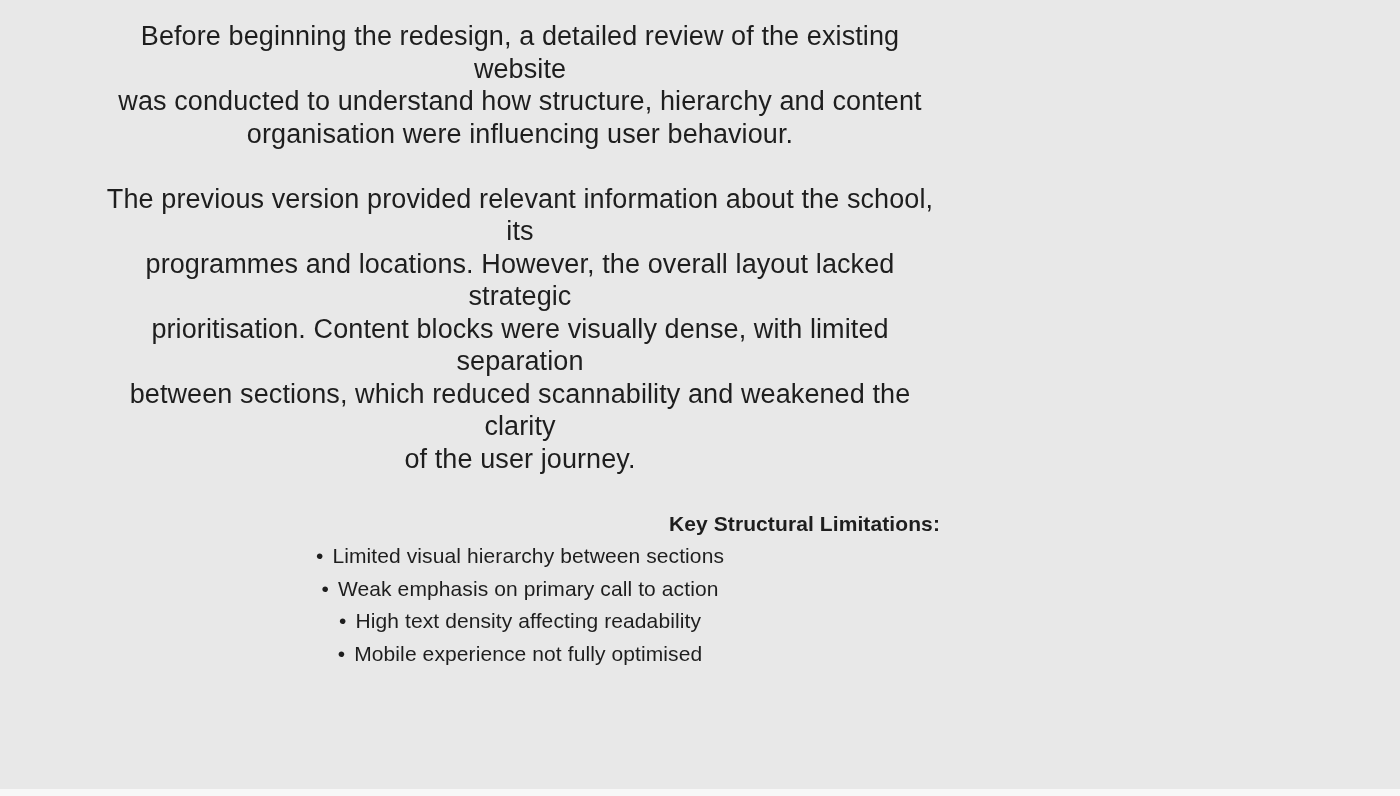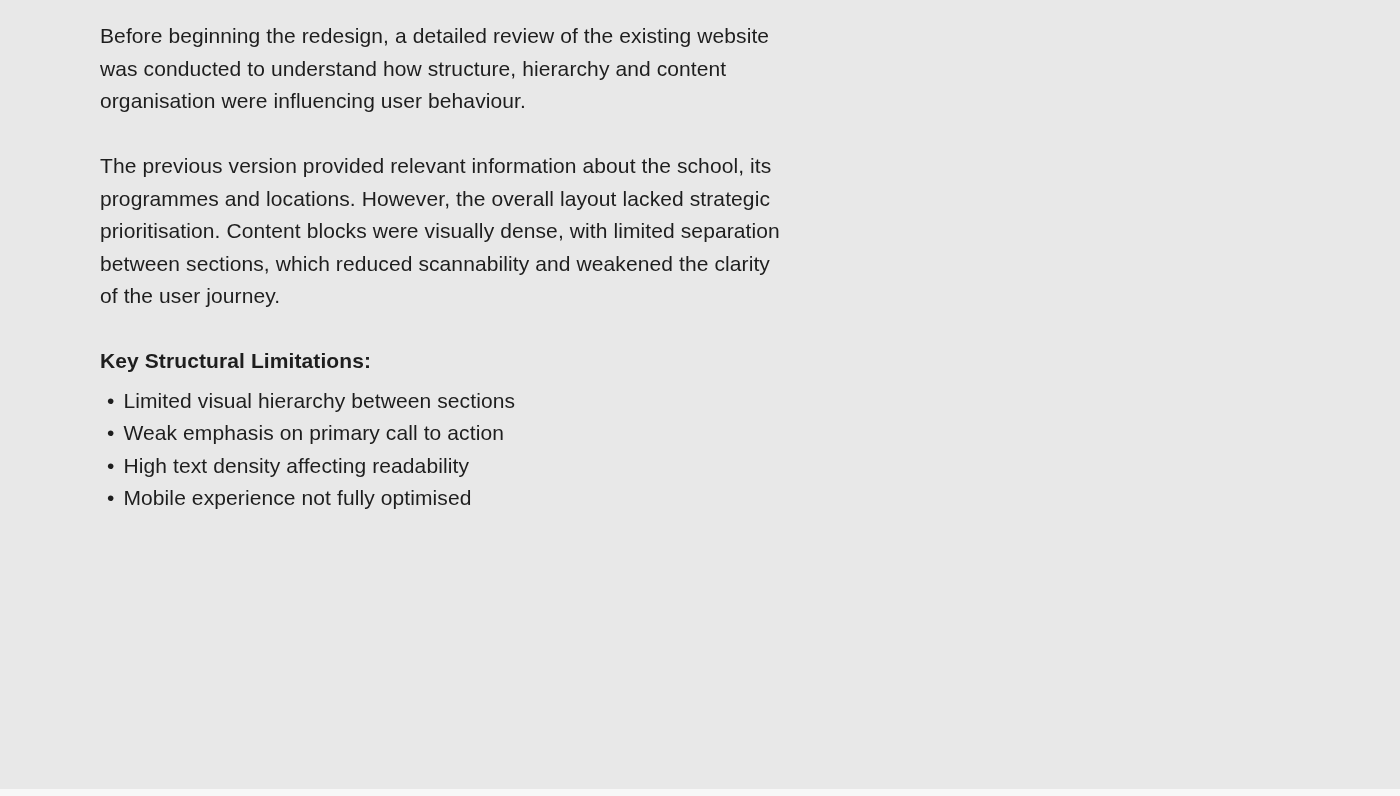--- a/index.html
+++ b/index.html
@@ -13,38 +13,41 @@
     overflow: hidden;
     position: relative;
     font-family: "Liberation Sans", sans-serif;
     color: #1e1e1e;
   }
   .content {
     padding: 20px 0 0 100px;
     width: 840px;
   }
   .content p {
-    font-size: 21px;
+    font-size: 27px;
     line-height: 32.5px;
     font-weight: 400;
     white-space: pre-line;
     margin: 0 0 32.5px 0;
     letter-spacing: 0.1px;
+    text-align: center;
   }
   .limitations h3 {
     font-size: 21px;
     line-height: 32.5px;
     font-weight: 700;
     margin: 0;
     letter-spacing: 0.1px;
+    text-align: right;
   }
   .limitations ul {
     list-style: none;
-    margin: 7px;
+    margin: 0;
     padding: 0;
+    text-align: center;
   }
   .limitations li {
     font-size: 21px;
     line-height: 32.5px;
     font-weight: 400;
     letter-spacing: 0.1px;
   }
   .bullet {
     display: inline-block;
     margin-right: 9px;

